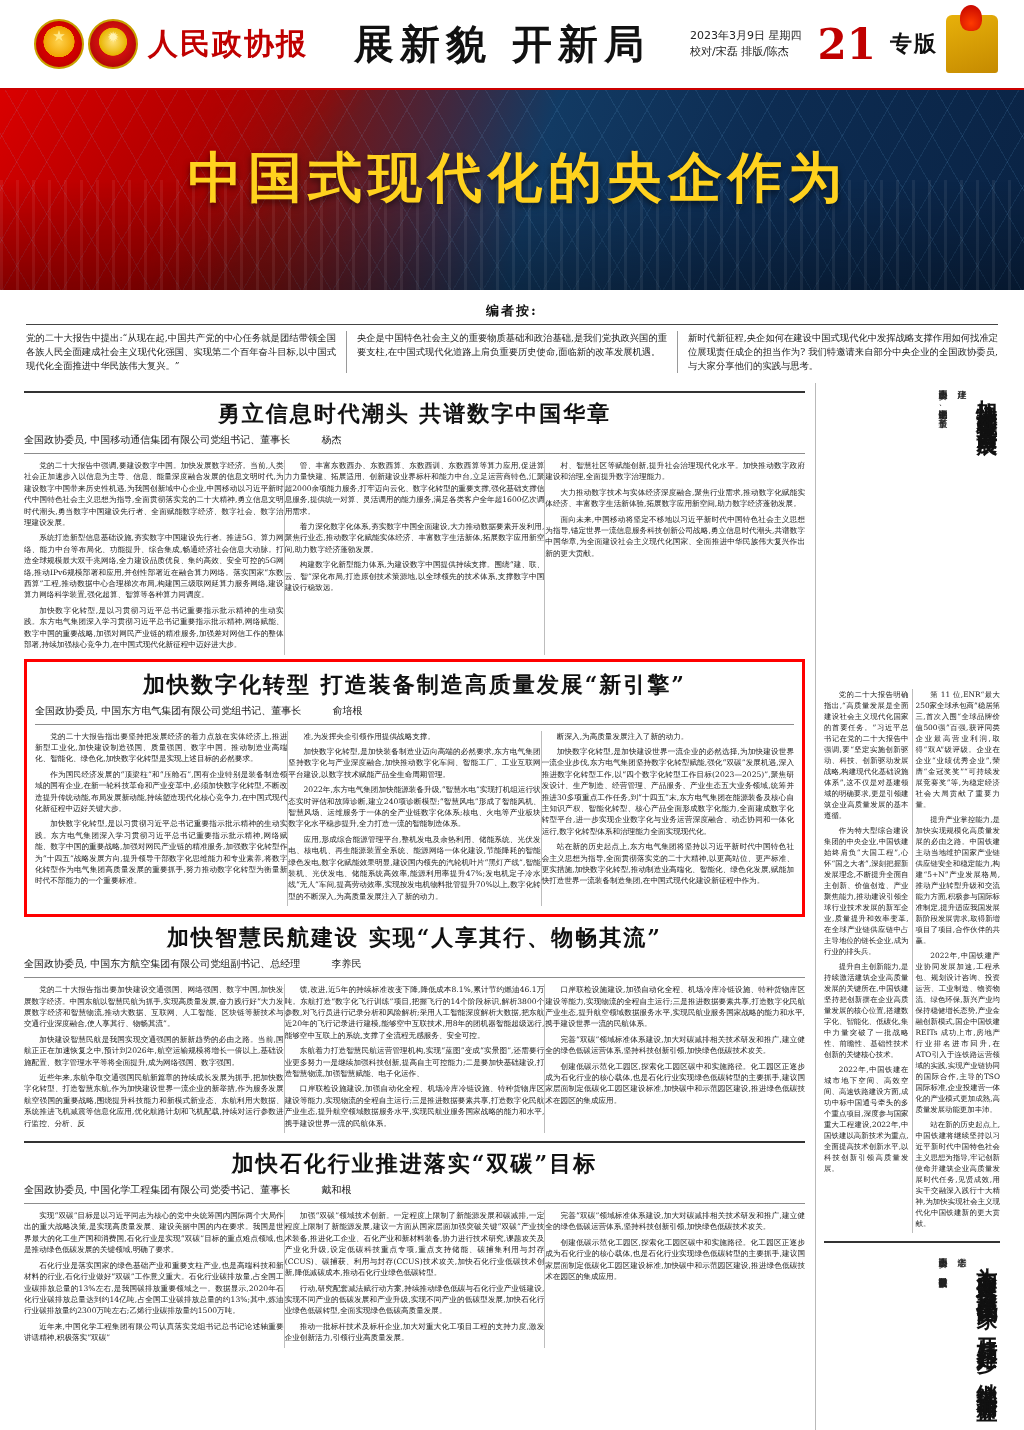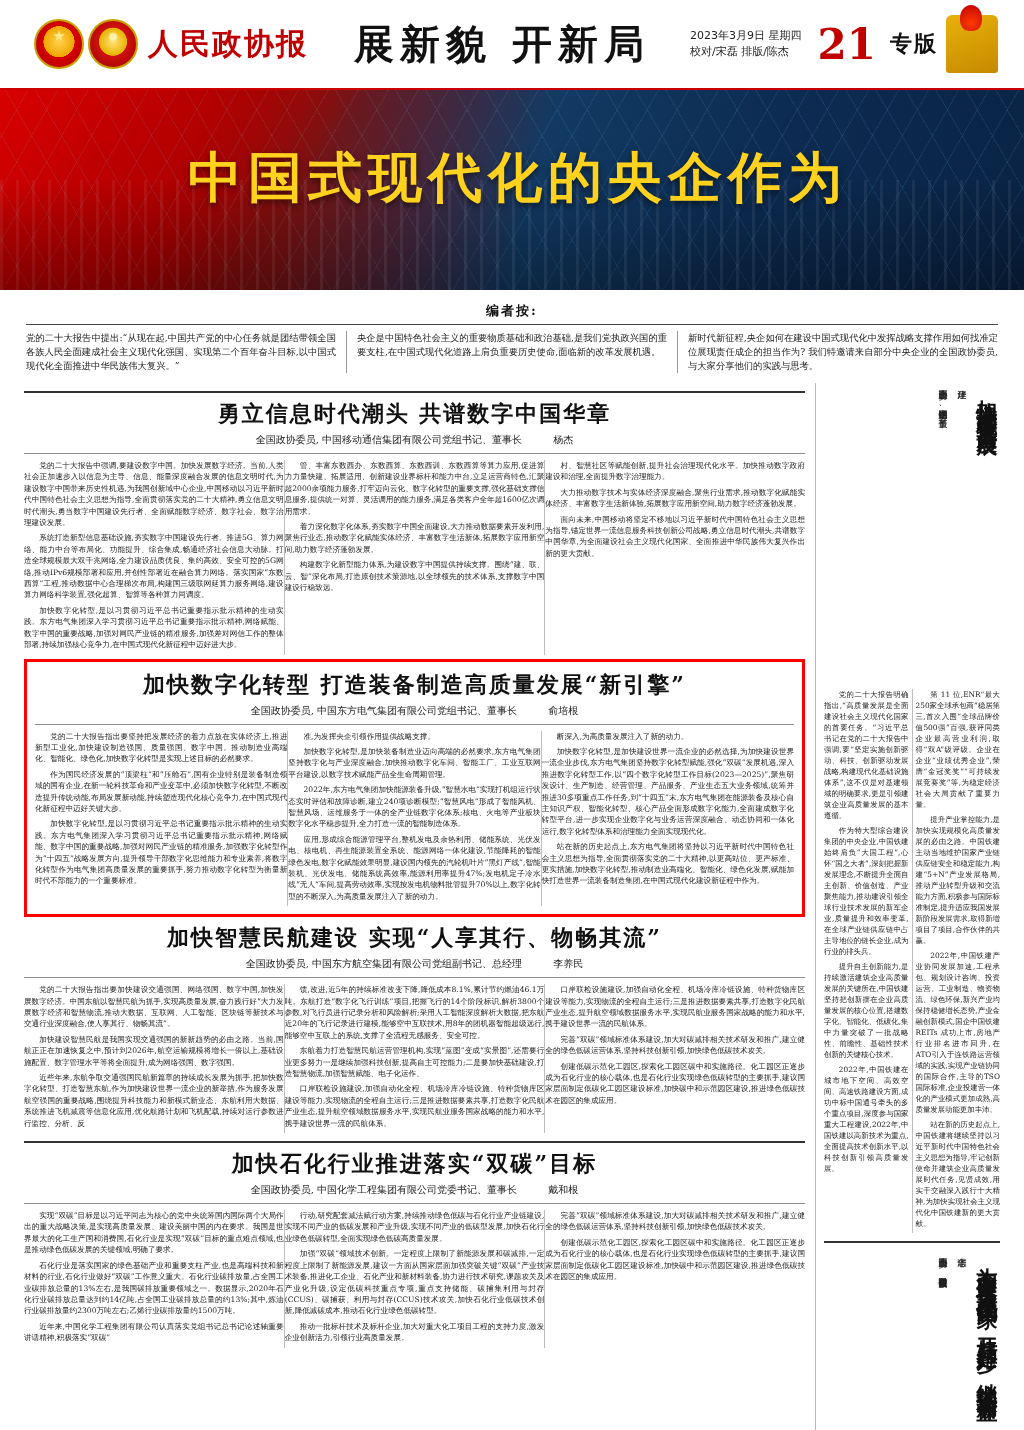--- a/index.html
+++ b/index.html
@@ -130,21 +130,21 @@
   .col-right{width:176px;flex:0 0 176px;border-left:1px solid #b9b9b9;padding-left:8px;}
 
   .hr-thin{border-top:1px solid #8c8c8c;margin:6px 0;}
   .hr-thick{border-top:2px solid #333;margin:8px 0 6px 0;}
 
   .art-title{
     text-align:center;font-family:"DejaVu Serif","Liberation Serif",serif;
     font-weight:bold;font-size:22px;letter-spacing:2px;color:#111;margin:2px 0 4px 0;
   }
   .art-byline{
-    text-align:center;font-size:10px;color:#222;margin-bottom:6px;
+    font-size:10px;color:#222;margin-bottom:6px;
     font-family:"DejaVu Serif","Liberation Serif",serif;
   }
   .art-byline .author{margin-left:28px;}
   .cols-3{display:flex;gap:0;}
   .cols-4 .col,.cols-3 .col{flex:1;}
   .body-text{
     font-family:"DejaVu Serif","Liberation Serif",serif;
     font-size:7.6px;line-height:11.4px;text-align:justify;color:#1b1b1b;
     margin:0 0 4px 0;
     text-indent:2em;
@@ -319,22 +319,22 @@
         </div>
         <div class="hr-thin"></div>
         <div class="cols-3">
           <div class="col">
             <p class="body-text">实现“双碳”目标是以习近平同志为核心的党中央统筹国内国际两个大局作出的重大战略决策,是实现高质量发展、建设美丽中国的内在要求。我国是世界最大的化工生产国和消费国,石化行业是实现“双碳”目标的重点难点领域,也是推动绿色低碳发展的关键领域,明确了要求。</p>
             <p class="body-text">石化行业是落实国家的绿色基础产业和重要支柱产业,也是高端科技和新材料的行业,石化行业做好“双碳”工作意义重大。石化行业碳排放量,占全国工业碳排放总量的13%左右,是我国碳排放重要领域之一。数据显示,2020年石化行业碳排放总量达到约14亿吨,占全国工业碳排放总量的约13%;其中,炼油行业碳排放量约2300万吨左右;乙烯行业碳排放量约1500万吨。</p>
             <p class="body-text">近年来,中国化学工程集团有限公司认真落实党组书记总书记论述轴重要讲话精神,积极落实“双碳”</p>
           </div>
           <div class="vsep"></div>
           <div class="col">
+            <p class="body-text">加强“双碳”领域技术创新。一定程度上限制了新能源发展和碳减排,一定程度上限制了新能源发展,建议一方面从国家层面加强突破关键“双碳”产业技术装备,推进化工企业、石化产业和新材料装备,协力进行技术研究,课题攻关及产业化升级,设定低碳科技重点专项,重点支持储能、碳捕集利用与封存(CCUS)、碳捕获、利用与封存(CCUS)技术攻关,加快石化行业低碳技术创新,降低减碳成本,推动石化行业绿色低碳转型。</p>
             <p class="body-text">行动,研究配套减法赋行动方案,持续推动绿色低碳与石化行业产业链建设,实现不同产业的低碳发展和产业升级,实现不同产业的低碳型发展,加快石化行业绿色低碳转型,全面实现绿色低碳高质量发展。</p>
-            <p class="body-text">加强“双碳”领域技术创新。一定程度上限制了新能源发展和碳减排,一定程度上限制了新能源发展,建议一方面从国家层面加强突破关键“双碳”产业技术装备,推进化工企业、石化产业和新材料装备,协力进行技术研究,课题攻关及产业化升级,设定低碳科技重点专项,重点支持储能、碳捕集利用与封存(CCUS)、碳捕获、利用与封存(CCUS)技术攻关,加快石化行业低碳技术创新,降低减碳成本,推动石化行业绿色低碳转型。</p>
             <p class="body-text">推动一批标杆技术及标杆企业,加大对重大化工项目工程的支持力度,激发企业创新活力,引领行业高质量发展。</p>
           </div>
           <div class="vsep"></div>
           <div class="col">
             <p class="body-text">完善“双碳”领域标准体系建设,加大对碳减排相关技术研发和推广,建立健全的绿色低碳运营体系,坚持科技创新引领,加快绿色低碳技术攻关。</p>
             <p class="body-text">创建低碳示范化工园区,探索化工园区碳中和实施路径。化工园区正逐步成为石化行业的核心载体,也是石化行业实现绿色低碳转型的主要抓手,建议国家层面制定低碳化工园区建设标准,加快碳中和示范园区建设,推进绿色低碳技术在园区的集成应用。</p>
           </div>
         </div>
       </div>
 

